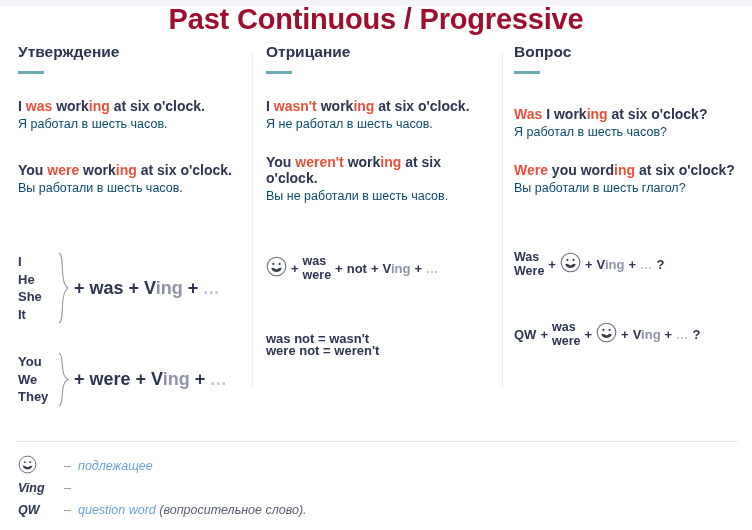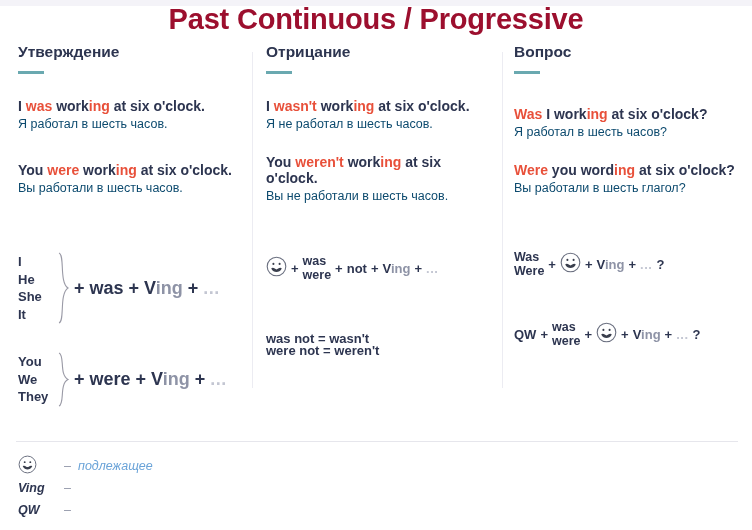--- a/index.html
+++ b/index.html
@@ -292,14 +292,15 @@
   </div>
 
   <div class="lrow">
     <div class="lsym">Ving</div>
     <div class="ldash">–</div>
   </div>
 
   <div class="lrow">
     <div class="lsym">QW</div>
     <div class="ldash">–</div>
+    <div class="ltxt" id="lg2"><span class="blue">question word</span><span class=""> (вопросительное слово).</span></div>
   </div>
 </div>
 
 </body></html>

